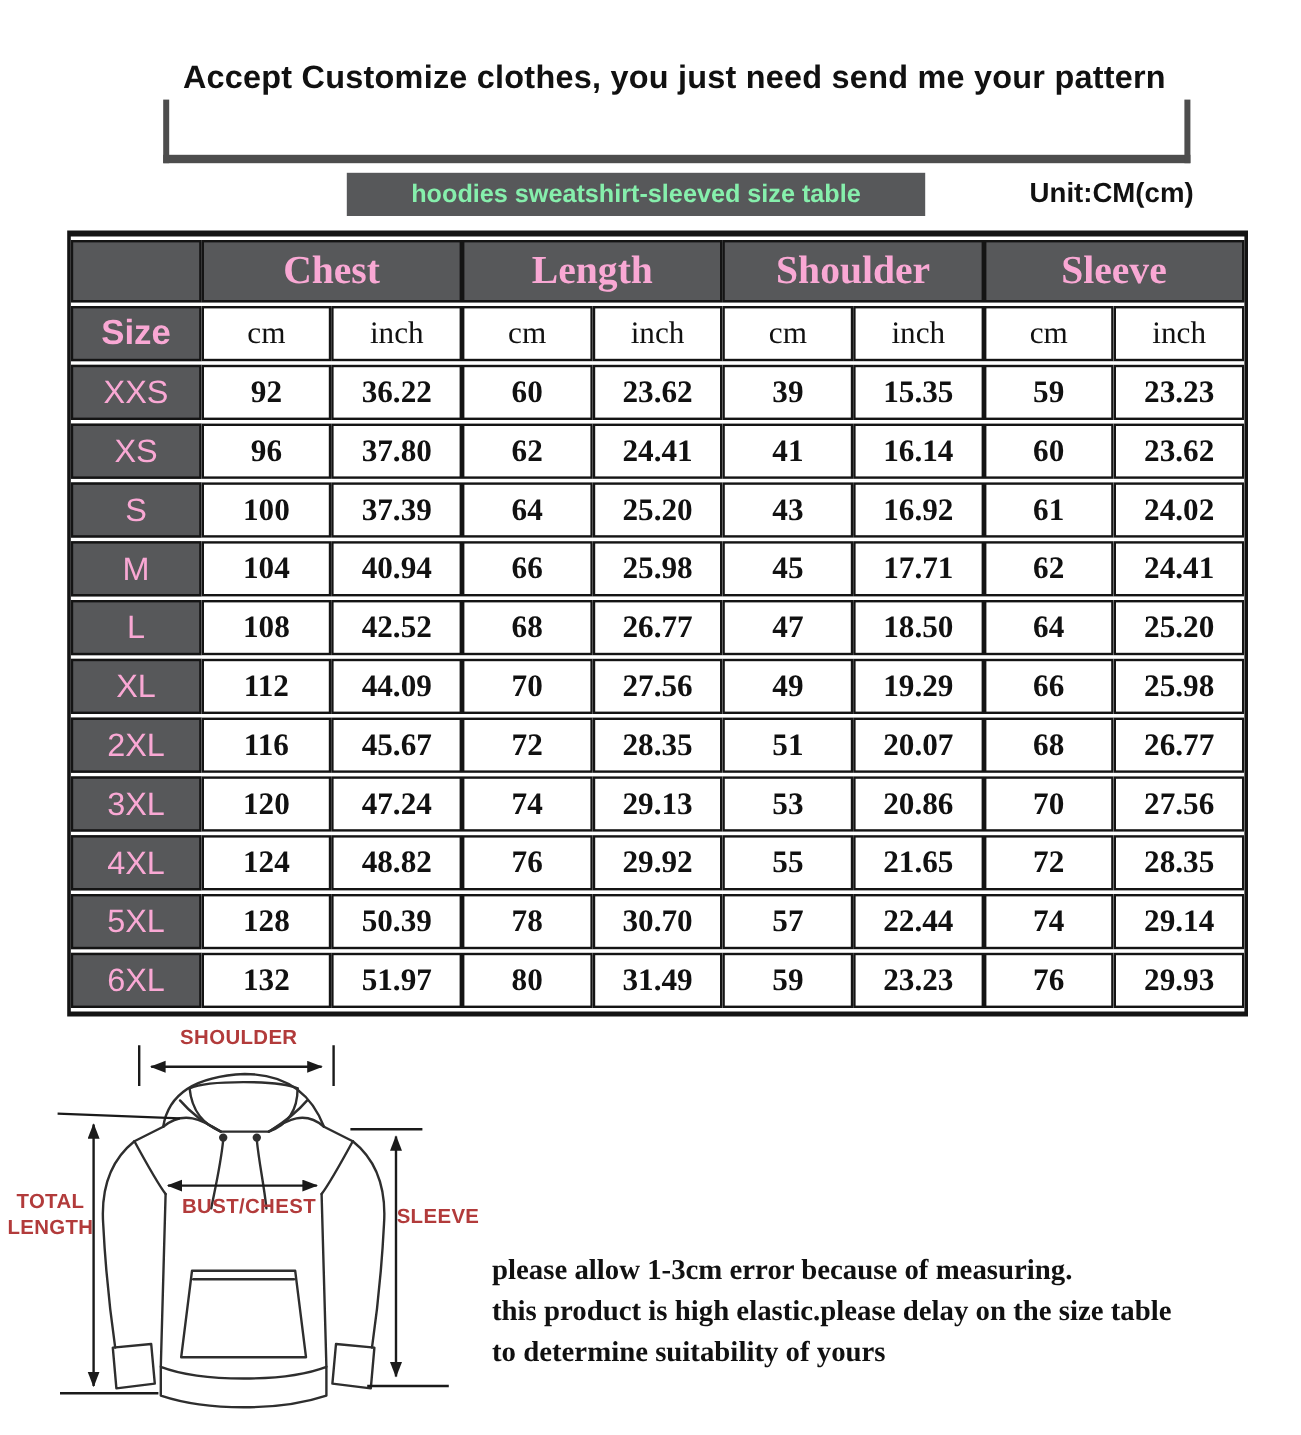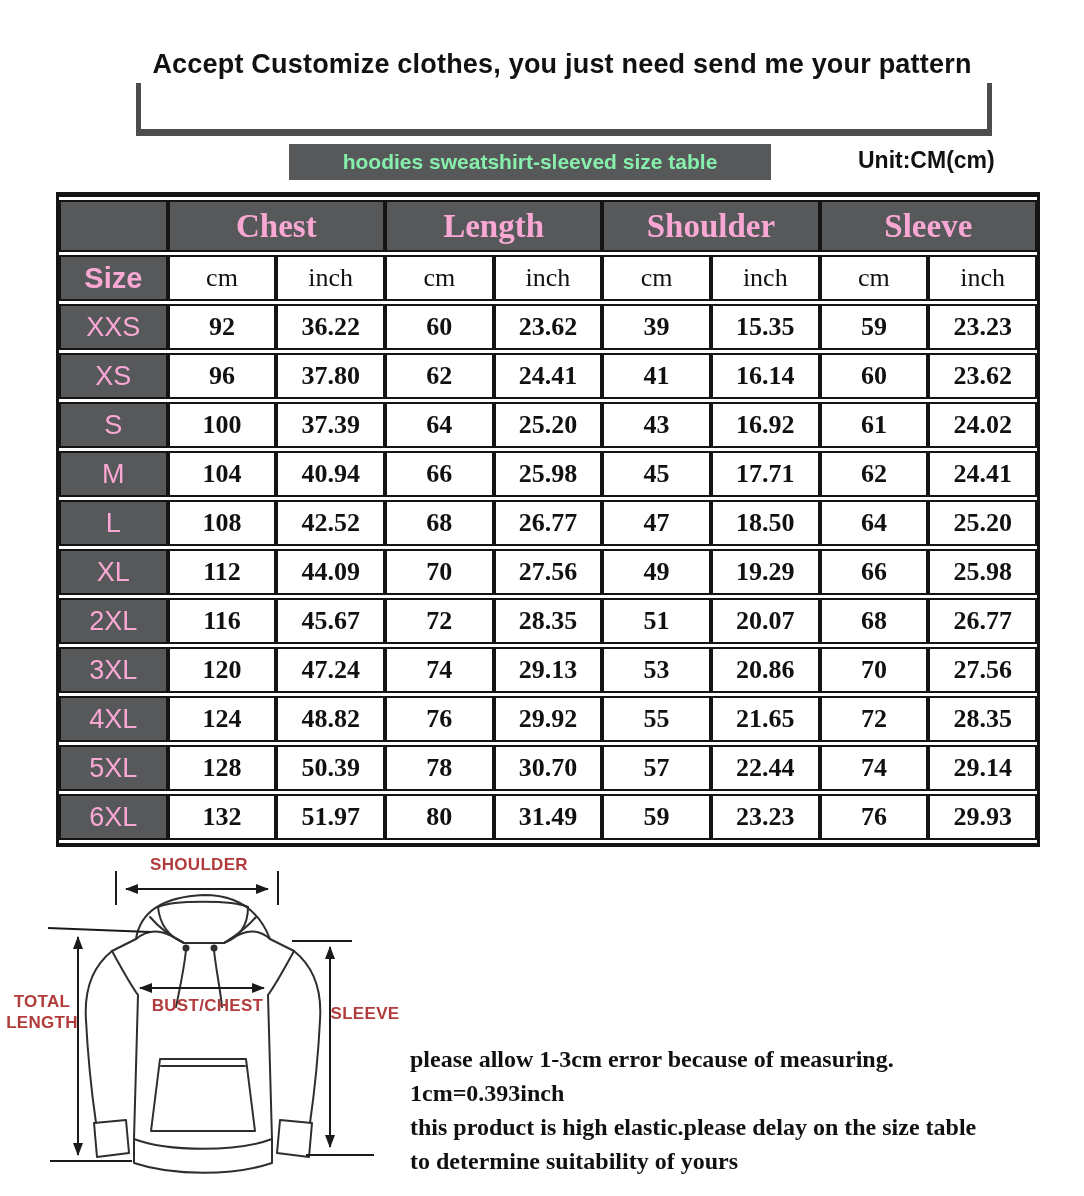--- a/index.html
+++ b/index.html
@@ -283,18 +283,17 @@
     </svg>
 
     <div class="dlabel shoulder-label">SHOULDER</div>
     <div class="dlabel total-length-label">TOTAL LENGTH</div>
     <div class="dlabel bust-chest-label">BUST/CHEST</div>
     <div class="dlabel sleeve-label">SLEEVE</div>
   </div>
 
   <div class="notes">
       <div class="note-line">please allow 1-3cm error because of measuring.</div>
-      <div class="note-line">1cm=0.393inch</div>
       <div class="note-line">this product is high elastic.please delay on the size table</div>
       <div class="note-line">to determine suitability of yours</div>
     </div>
 
 </div>
 
 </body></html>

